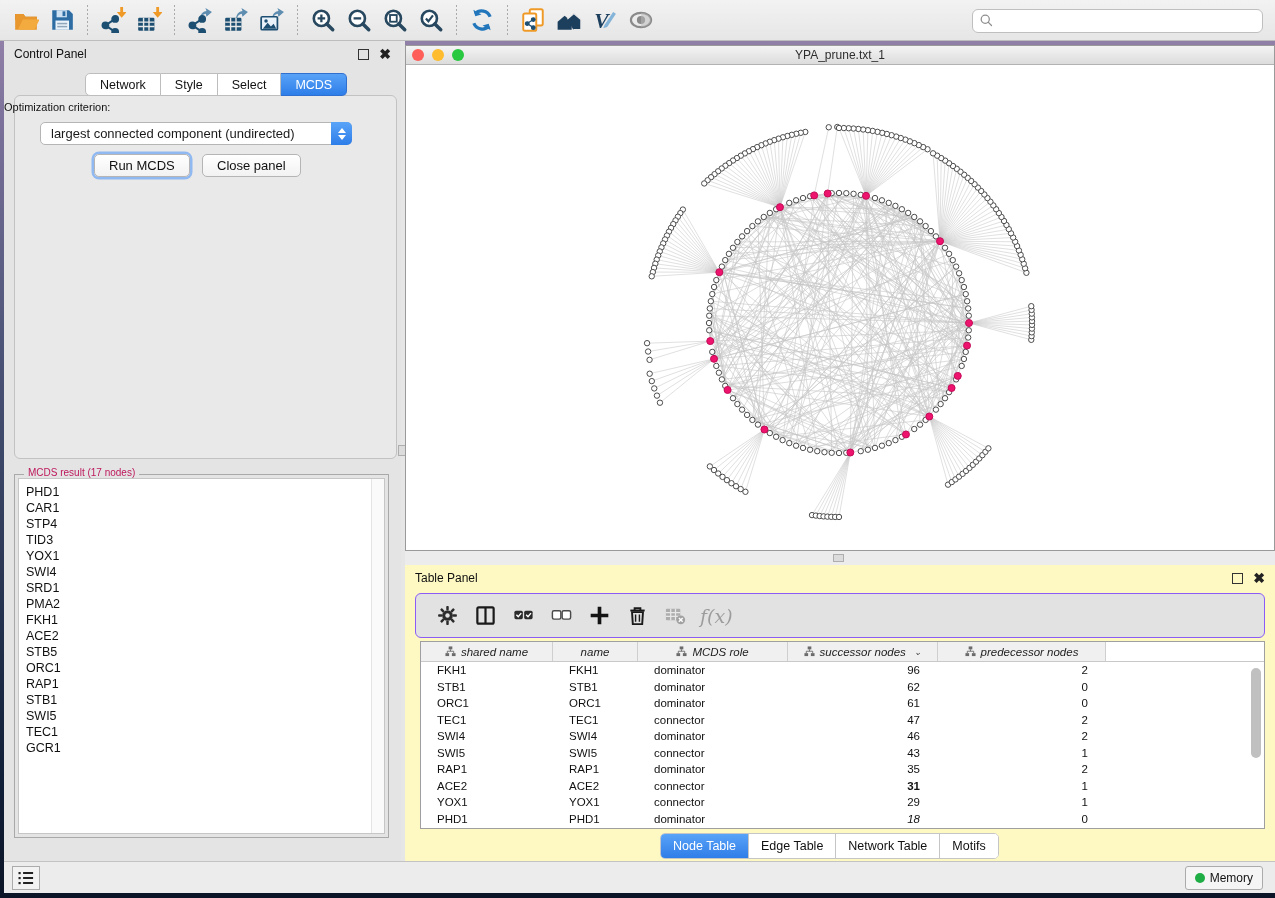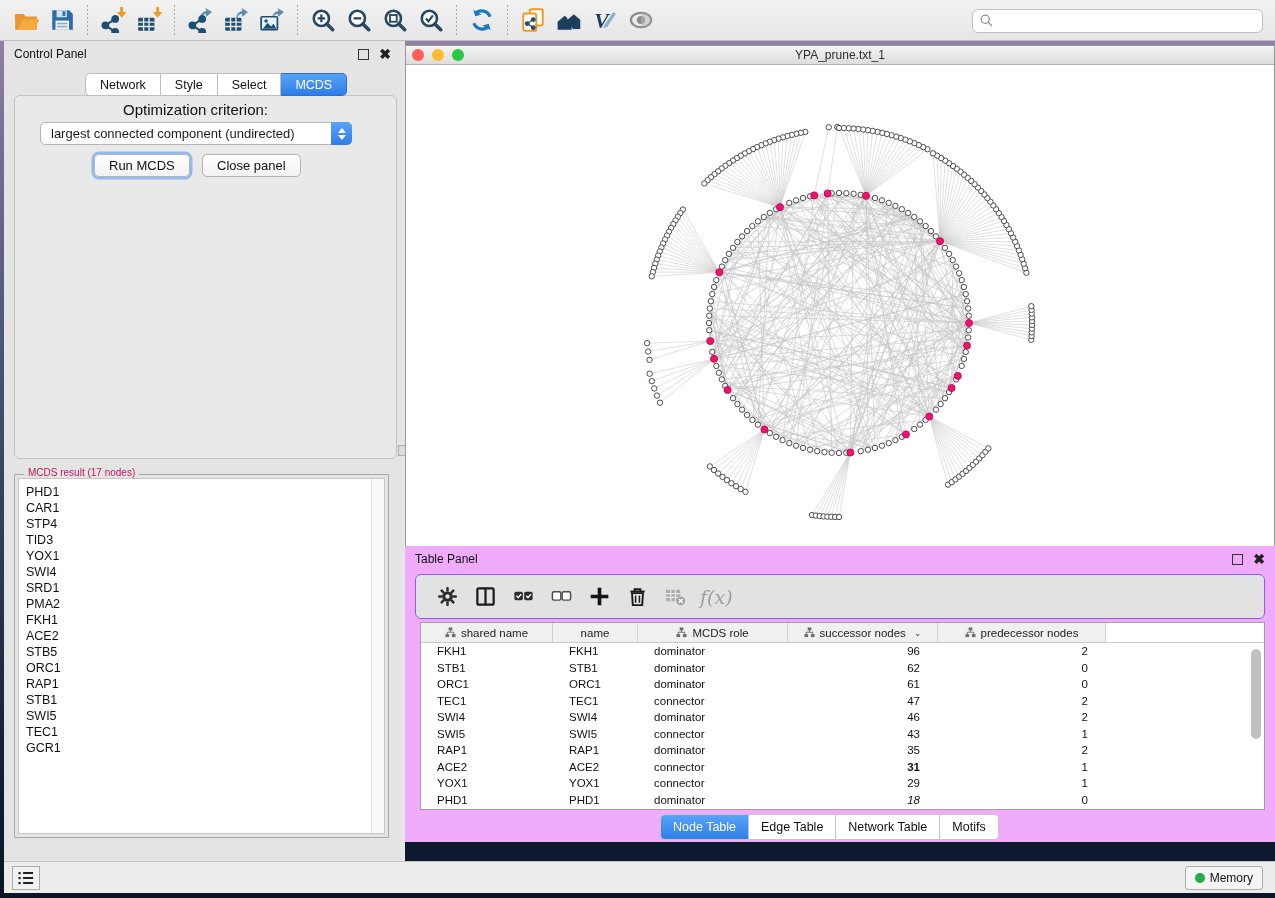--- a/index.html
+++ b/index.html
@@ -40,22 +40,22 @@
 
   #cp-tabs { position:absolute; left:81px; top:32px; display:flex; }
   .seg-tab { height:23px; padding:0 14px; background:#fff; border:1px solid #bdbdbd;
     border-left-width:0; font-size:12.5px; display:flex; align-items:center; color:#111; }
   .seg-tab:first-child { border-left-width:1px; border-radius:5px 0 0 5px; }
   .seg-tab:last-child { border-radius:0 5px 5px 0; }
   .seg-tab.sel { background:linear-gradient(#58a2f7,#2e7ee9); border-color:#2e6fd0; color:#fff; }
 
   #cp-inner { position:absolute; left:10px; top:54px; width:383px; height:364px;
     background:#e9e9e9; border:1px solid #c2c2c2; border-radius:6px; }
-  #opt-label { position:absolute; left:0; top:60px; width:383px; text-align:center;
-    font-size:15px; color:#111; }
+  #opt-label { position:absolute; left:0; top:60px; width:383px; 
+    font-size:11px; color:#111; }
   #opt-select { position:absolute; left:36px; top:81px; width:312px; height:23px; background:#fff;
     border:1px solid #b5b5b5; border-radius:5px; display:flex; align-items:center; }
   #opt-select .val { flex:1; padding-left:10px; font-size:13px; white-space:nowrap; }
   #opt-stepper { width:21px; height:23px; margin-right:-1px; border-radius:0 5px 5px 0;
     background:linear-gradient(#5aa4f8,#2d7de9); display:flex; flex-direction:column;
     align-items:center; justify-content:center; gap:2px; }
   .chev-up { width:0; height:0; border-left:4px solid transparent; border-right:4px solid transparent;
     border-bottom:5px solid #fff; }
   .chev-dn { width:0; height:0; border-left:4px solid transparent; border-right:4px solid transparent;
     border-top:5px solid #fff; }
@@ -88,36 +88,36 @@
   
   #net-window { left:405px; top:45px; width:870px; height:506px; background:#fff;
     border:1px solid #9a9a9a; }
   #net-titlebar { height:19px; background:linear-gradient(#f4f4f4,#dcdcdc);
     border-bottom:1px solid #b2b2b2; display:flex; align-items:center; padding:0 6px; position:relative; }
   .tl { width:12px; height:12px; border-radius:50%; margin-right:8px; }
   #net-title { position:absolute; left:0; right:0; text-align:center; font-size:12px; color:#2e2e2e; }
   #net-canvas { width:868px; height:485px; background:#fff; }
 
   
-  #table-panel { left:405px; top:546px; width:870px; height:296px; background:#f0abfc; }
+  #table-panel { left:405px; top:565px; width:870px; height:296px; background:#fef9c3; }
   #tp-toolbar { position:absolute; left:10px; top:28px; width:850px; height:45px;
     background:#e2e2e2; border:1px solid #8b5cf6; border-radius:6px; display:flex;
     align-items:center; padding-left:14px; }
   .tp-btn { width:34px; height:34px; border:none; background:transparent; display:flex;
     align-items:center; justify-content:center; margin-right:4px; }
   .tp-btn svg { width:23px; height:23px; }
   .tp-btn.disabled { opacity:.95; }
   #fx-label { font-family:"DejaVu Serif", serif; font-style:italic; font-size:19px; color:#9c9c9c;
     margin-left:4px; }
 
   #node-table { position:absolute; left:15px; top:76px; width:845px; height:188px; background:#fff;
     border:1px solid #9f9f9f; }
   #nt-header { display:flex; height:20px; border-bottom:1px solid #c9c9c9; background:#fff; }
   .nt-hcell { background:#f0f0f0; border-right:1px solid #cfcfcf; display:flex; align-items:center;
-    justify-content:center; gap:5px; font-size:11.5px; color:#222; }
+    justify-content:center; gap:5px; font-size:11.5px; color:#222;font-style:italic; }
   .nt-hcell svg { flex:none; }
   .sort-chev { font-size:9px; color:#444; margin-left:3px; }
   .nt-row { display:flex; height:16.5px; }
   .nt-cell { font-size:11.5px; color:#111; line-height:16.5px; white-space:nowrap; overflow:hidden; }
   .nt-cell.l { padding-left:16px; text-align:left; }
   .nt-cell.r { padding-right:18px; text-align:right; }
   #nt-vscroll { position:absolute; right:2px; top:24px; width:11px; height:160px; background:#fff; }
   #nt-thumb { position:absolute; left:0; top:2px; width:10px; height:90px; background:#c0c0c0;
     border-radius:5px; }
 

